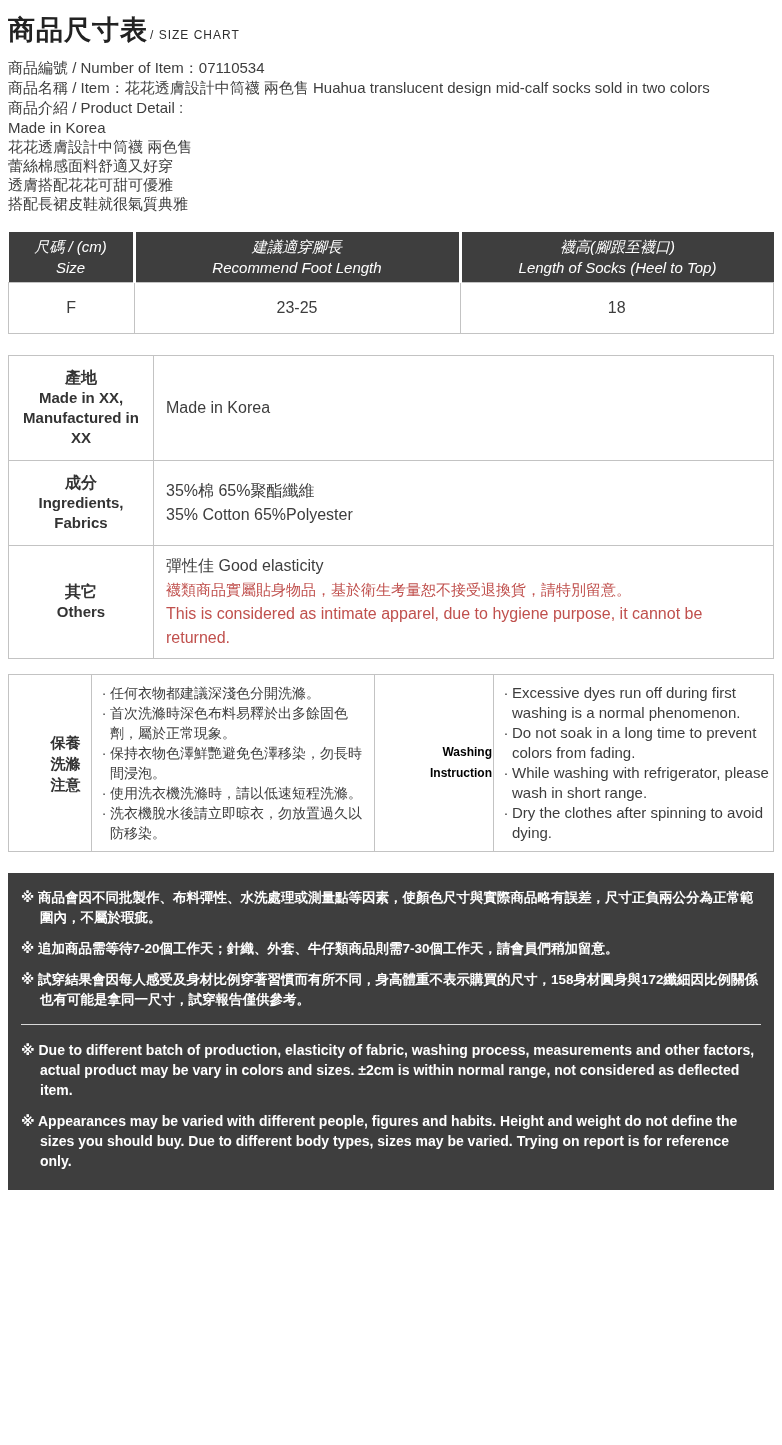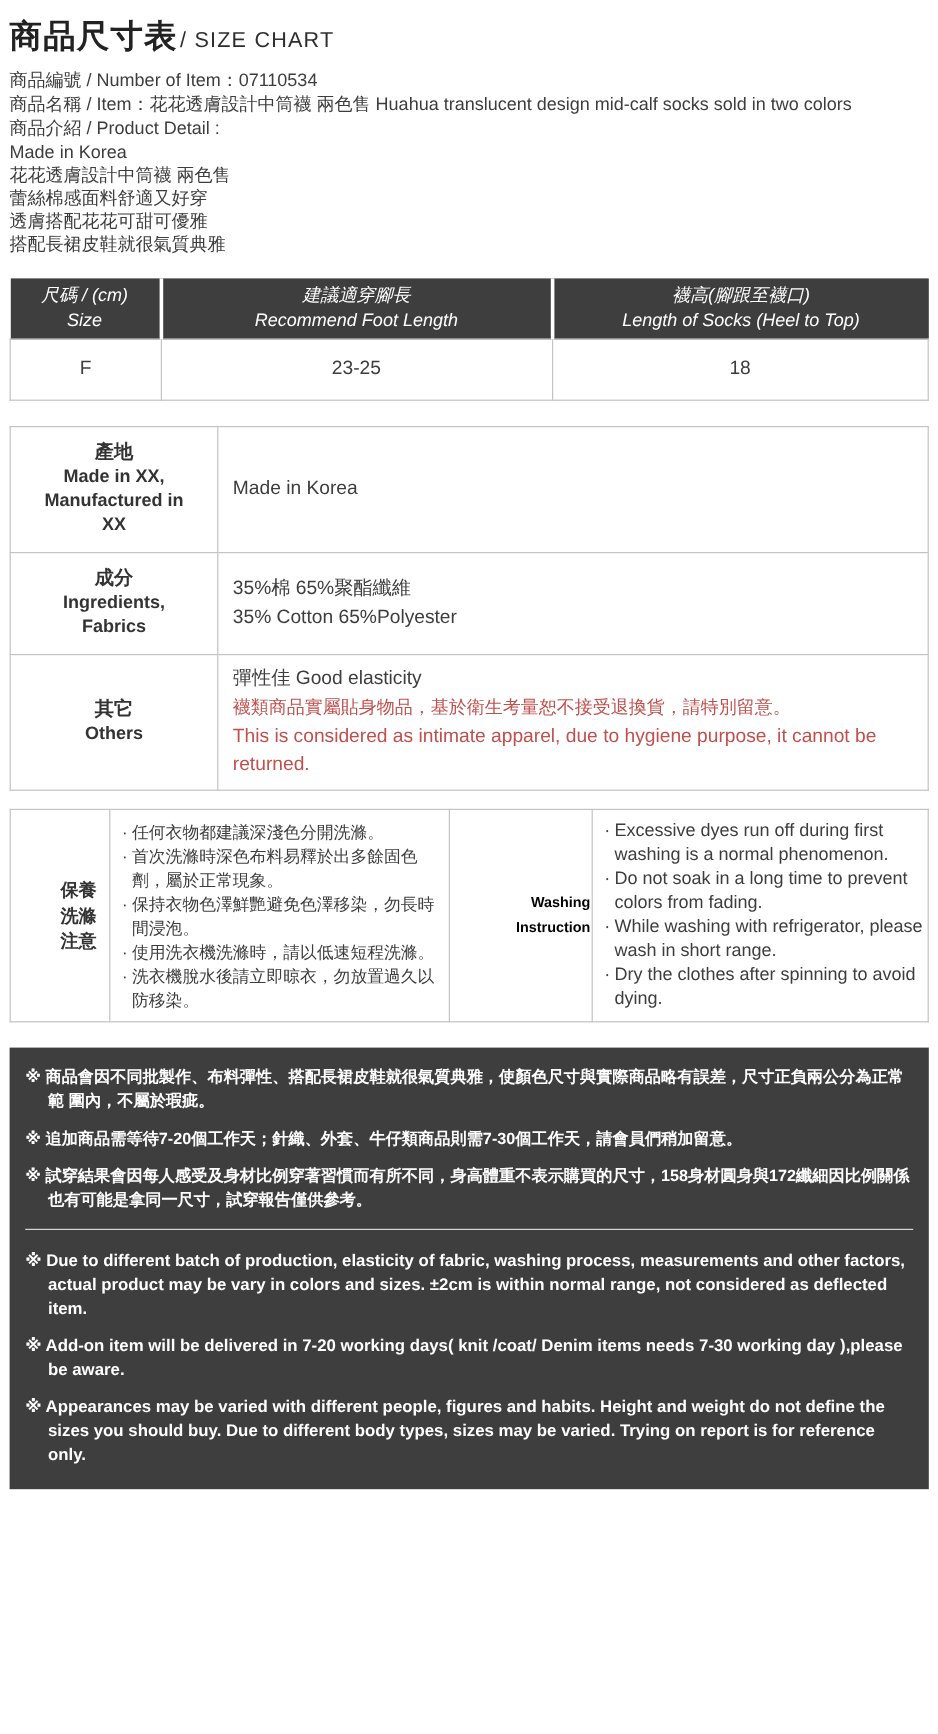--- a/index.html
+++ b/index.html
@@ -7,21 +7,21 @@
     width:782px;
     font-family:"Liberation Sans","DejaVu Sans",sans-serif;
     color:#3d3d3d;
     -webkit-font-smoothing:antialiased;
   }
   .page{padding:8px 8px 0 8px;width:766px;}
 
   
   .title-row{margin:4px 0 10px 0;display:flex;align-items:baseline;}
   .title-zh{font-size:27px;font-weight:bold;color:#222;letter-spacing:1px;}
-  .title-en{font-size:18px;color:#2e2e2e;margin-left:2px;letter-spacing:1px;}
+  .title-en{font-size:12px;color:#2e2e2e;margin-left:2px;letter-spacing:1px;}
 
   
   .info{font-size:15px;line-height:20px;color:#3d3d3d;}
   .info div{margin:0;}
   .detail-lines{font-size:15px;line-height:19px;color:#3d3d3d;}
 
   
   table{border-collapse:collapse;width:100%;}
   .size-table{margin-top:19px;}
   .size-table thead th{
@@ -34,21 +34,21 @@
   .size-table tbody td{
     border:1px solid #c3c3c3;text-align:center;
     height:48px;font-size:16px;color:#3d3d3d;background:#fff;
   }
 
   
   .spec-table{margin-top:21px;}
   .spec-table td{border:1px solid #c3c3c3;vertical-align:middle;}
   .spec-table .label{
     width:132px;text-align:center;font-weight:bold;font-size:15px;
-    line-height:20px;padding:12px 20px;color:#333;
+    line-height:20px;padding:12px 6px;color:#333;
   }
   .spec-table .label .zh{font-size:16px;display:block;}
   .spec-table .value{padding:8px 12px;font-size:16px;line-height:24px;}
   .spec-table .red{color:#c0504d;}
   .spec-table .warn-zh{font-size:15px;}
 
   
   .wash-table{margin-top:15px;}
   .wash-table td{border:1px solid #c3c3c3;vertical-align:middle;}
   .wash-label{width:49px;text-align:center;font-weight:bold;font-size:15px;line-height:21px;color:#333;padding-left:32px;}
@@ -207,26 +207,25 @@
             <span class="bullet">·</span>
             <span class="btxt">Dry the clothes after spinning to avoid dying.</span>
           </div>
         </td>
       </tr>
     </tbody>
   </table>
 
   <div class="notes-box">
     <div class="notes-zh">
-      <div class="note">※ 商品會因不同批製作、布料彈性、搭配長裙皮鞋就很氣質典雅，使顏色尺寸與實際商品略有誤差，尺寸正負兩公分為正常範 圍內，不屬於瑕疵。</div>
+      <div class="note">※ 商品會因不同批製作、布料彈性、水洗處理或測量點等因素，使顏色尺寸與實際商品略有誤差，尺寸正負兩公分為正常範 圍內，不屬於瑕疵。</div>
       <div class="note">※ 追加商品需等待7-20個工作天；針織、外套、牛仔類商品則需7-30個工作天，請會員們稍加留意。</div>
       <div class="note">※ 試穿結果會因每人感受及身材比例穿著習慣而有所不同，身高體重不表示購買的尺寸，158身材圓身與172纖細因比例關係也有可能是拿同一尺寸，試穿報告僅供參考。</div>
     </div>
     <hr class="notes-divider">
     <div class="notes-en">
       <div class="note">※ Due to different batch of production, elasticity of fabric, washing process, measurements and other factors, actual product may be vary in colors and sizes. ±2cm is within normal range, not considered as deflected item.</div>
-      <div class="note">※ Add-on item will be delivered in 7-20 working days( knit /coat/ Denim items needs 7-30 working day ),please be aware.</div>
       <div class="note">※ Appearances may be varied with different people, figures and habits. Height and weight do not define the sizes you should buy. Due to different body types, sizes may be varied. Trying on report is for reference only.</div>
     </div>
   </div>
 
   <div class="bottom-space"></div>
 </div>
 
 </body></html>

